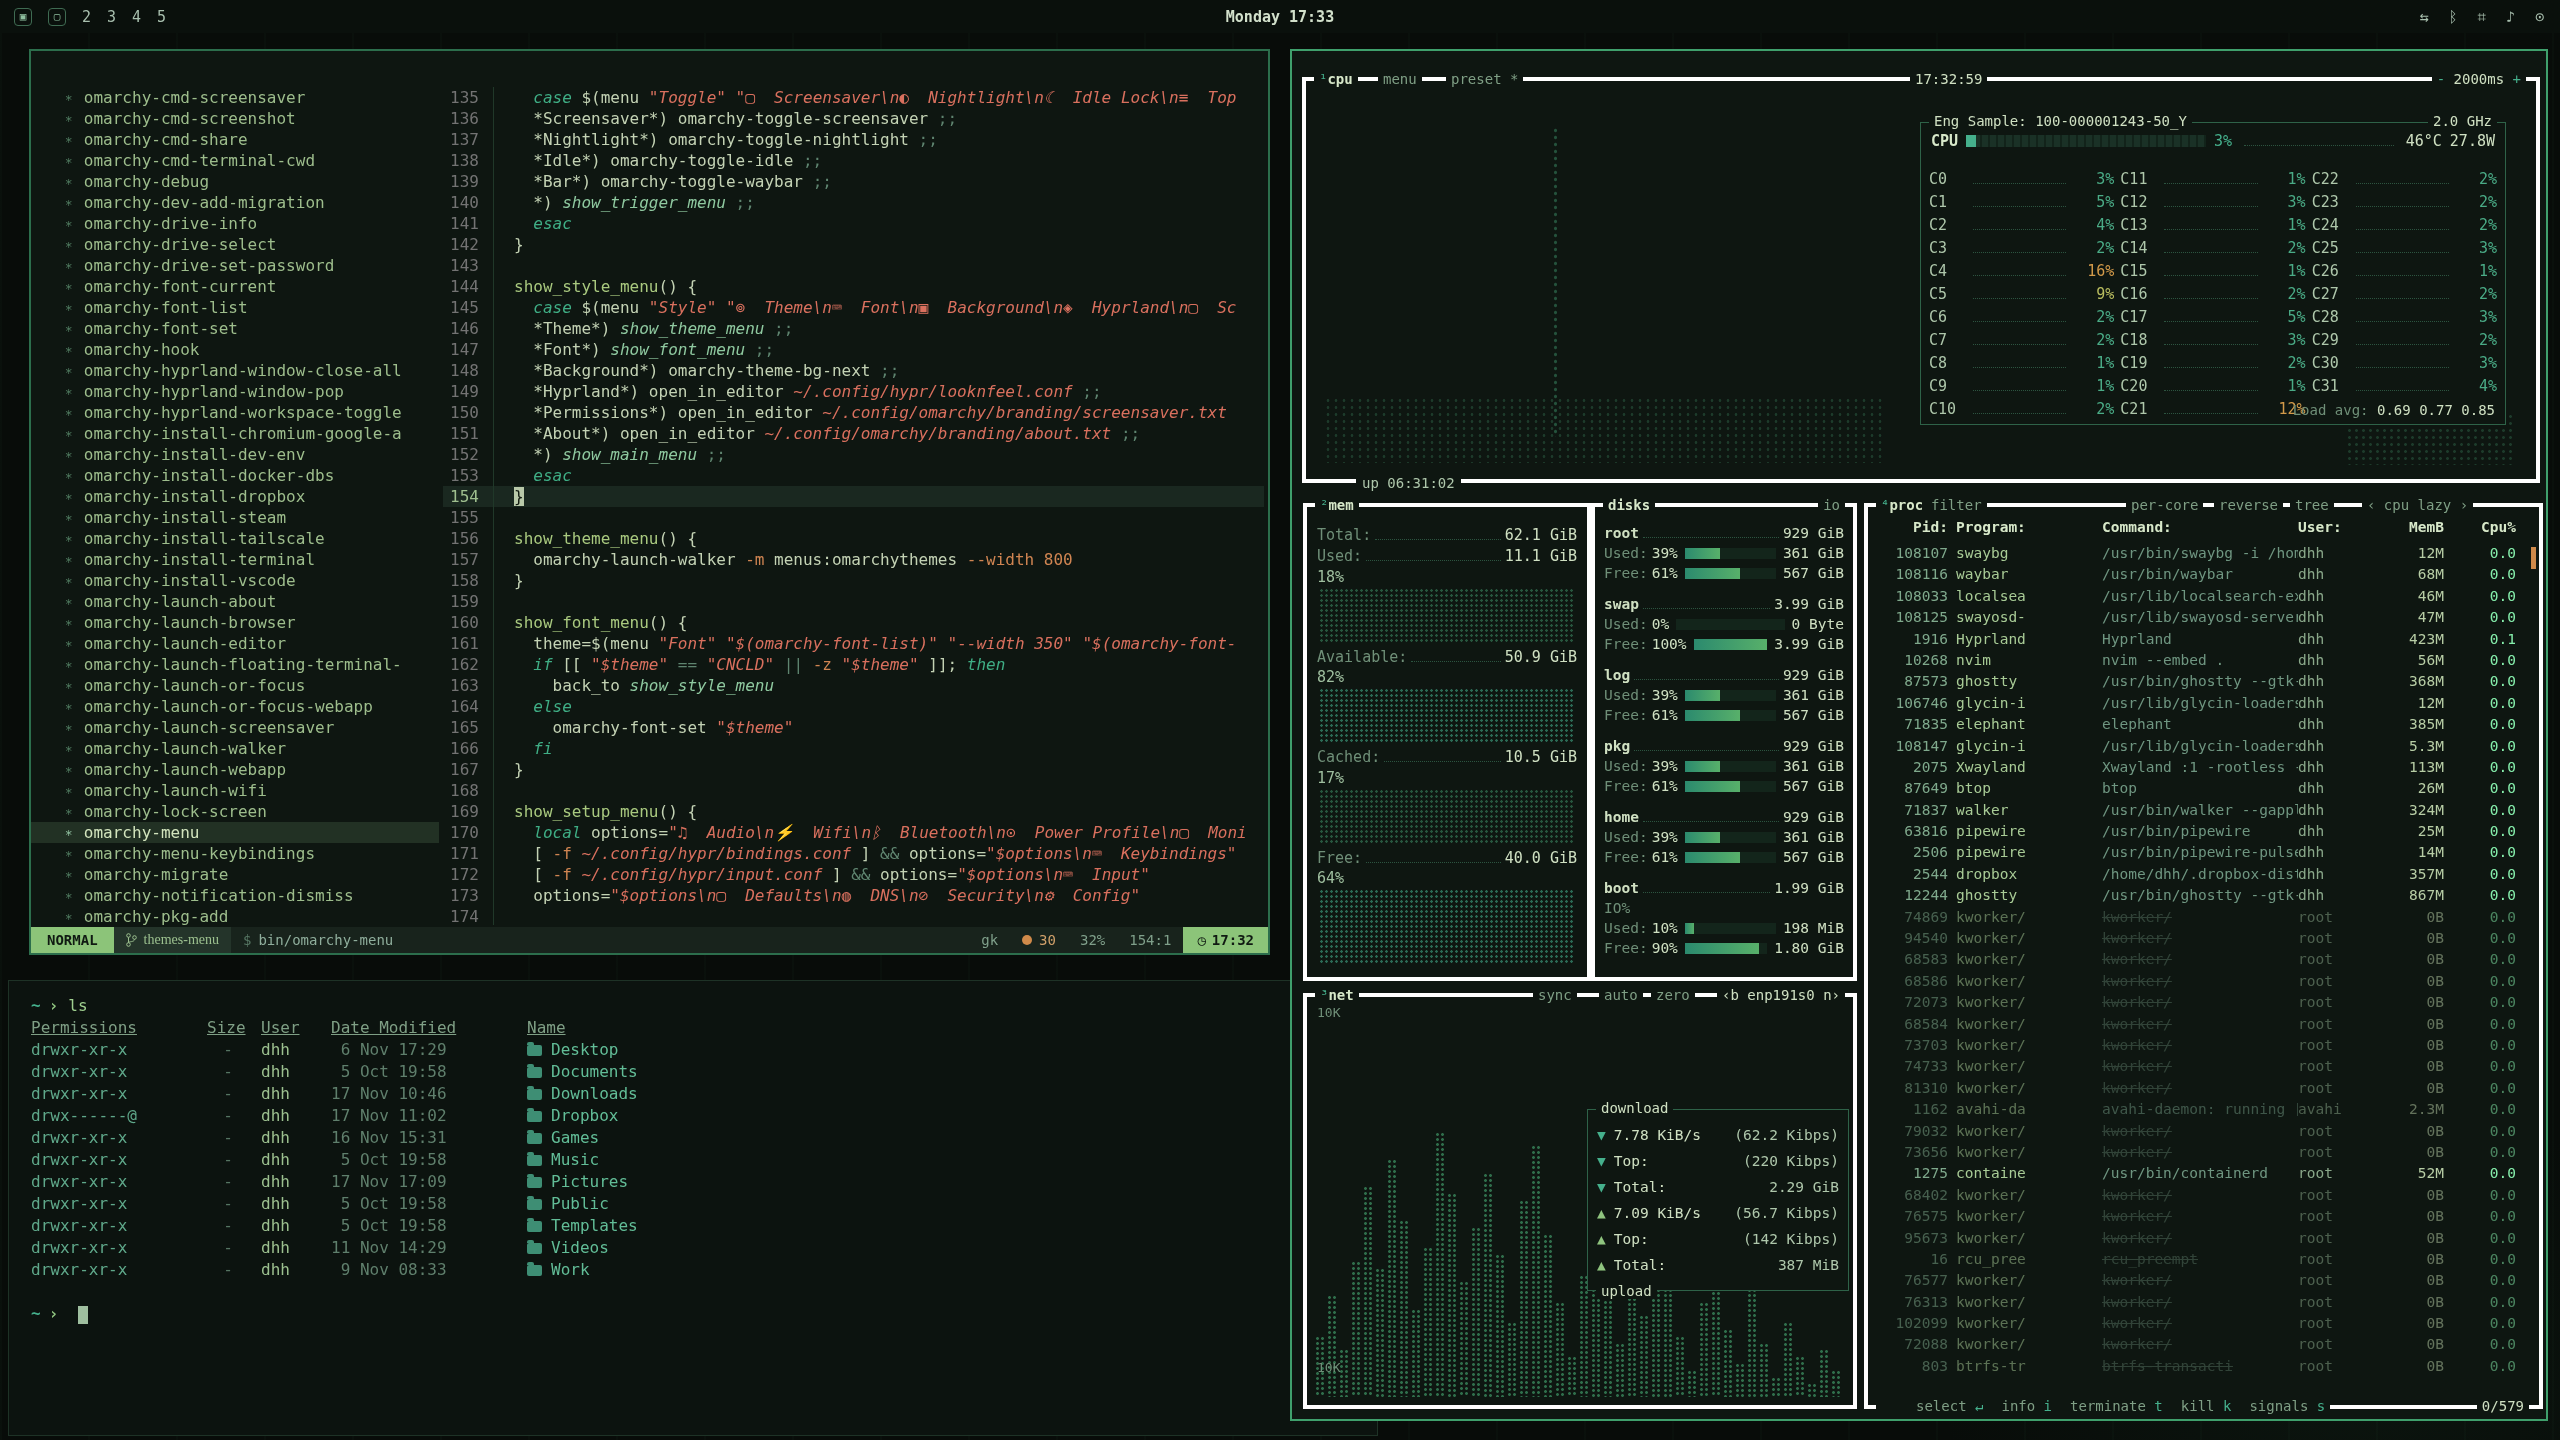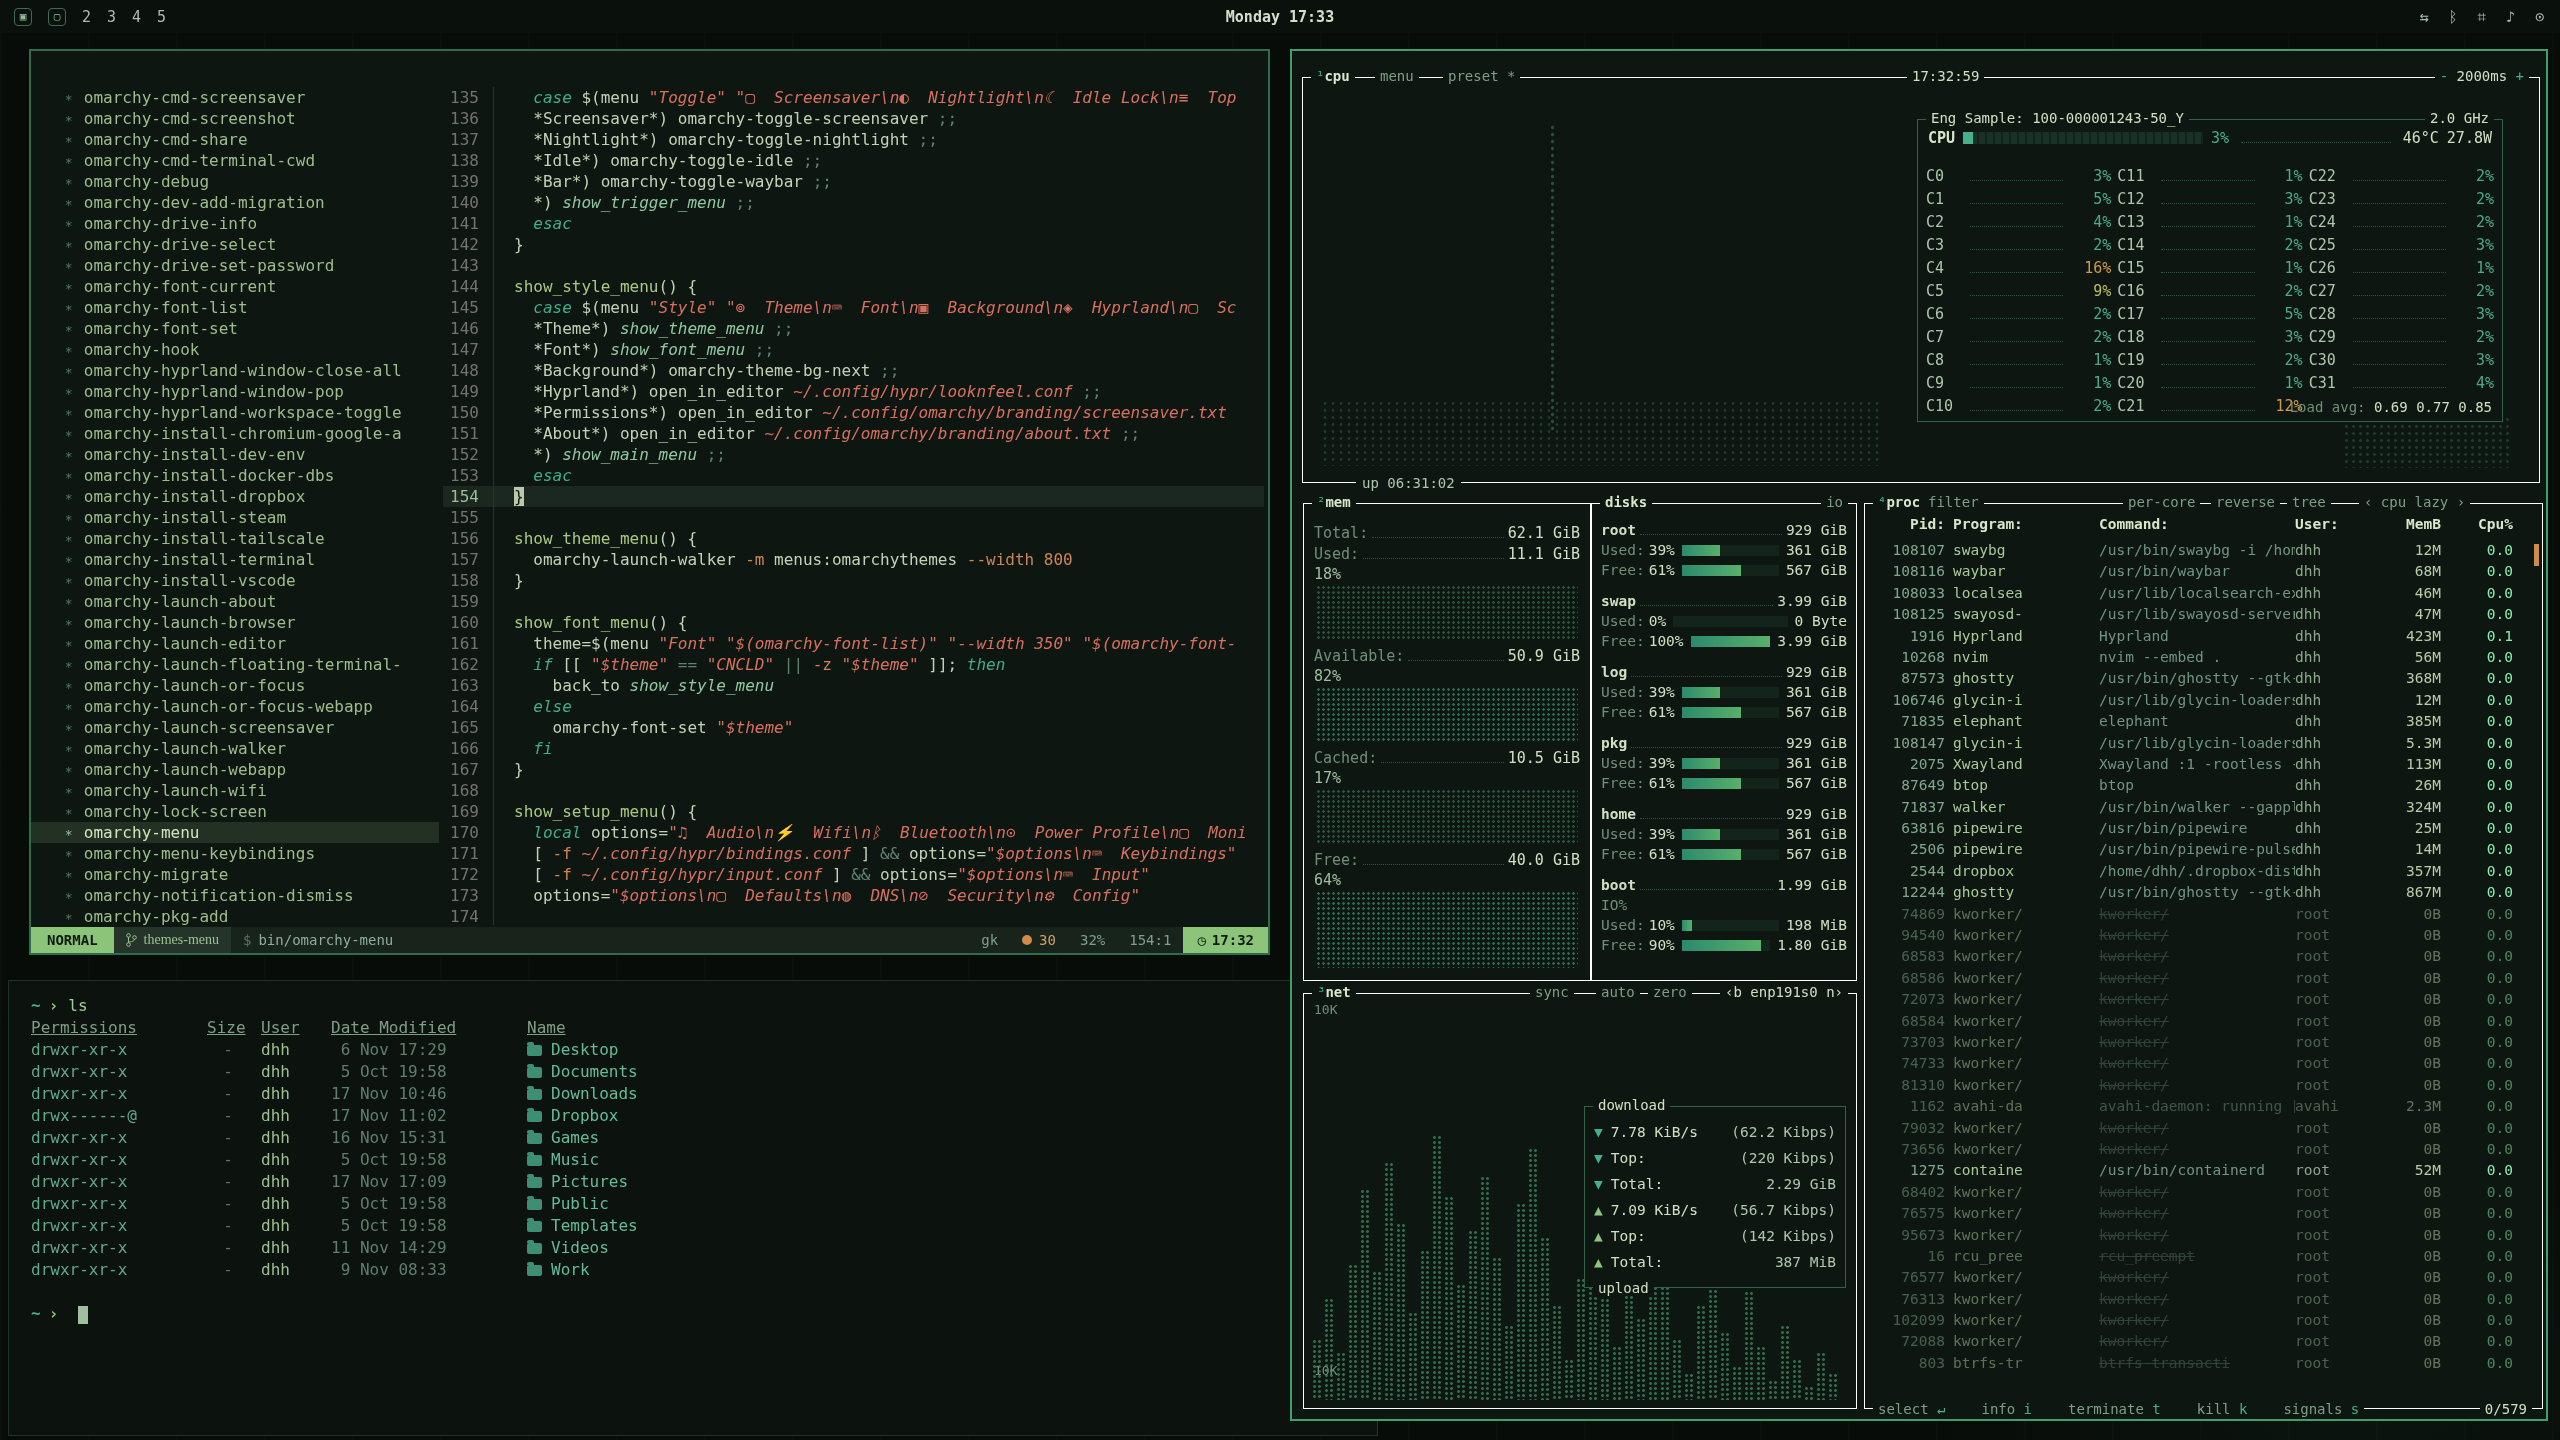--- a/index.html
+++ b/index.html
@@ -92,21 +92,21 @@
   .ls-date{ color:#5f7f6c; }
   .ls-name{ color:#62bd97; display:flex; align-items:center;}
   .fico{ width:15px; height:11px; background:#3e8e74; border-radius:2px;
     display:inline-block; margin-right:9px; position:relative; flex:none;}
   .fico::before{ content:""; position:absolute; top:-3px; left:0; width:7px; height:3px;
     background:#3e8e74; border-radius:2px 2px 0 0;}
   .cursorblk{ display:inline-block; width:10px; height:18px; background:#9fbf9f;
     vertical-align:middle; margin-left:10px;}
 
   
-  .bbox{ position:absolute; border:1px solid #ffffff; font-size:15px; }
+  .bbox{ position:absolute; border:4px solid #ffffff; font-size:15px; }
   .btl{ position:absolute; top:-10px; background:#0e1611; padding:0 5px;
     color:#7f9f85; font-size:14px; white-space:pre; z-index:3;}
   .btl .bnum{ color:#45b08c; }
   .btl .bname{ color:#d7e8c9; font-weight:bold; }
   .btl .bstar{ color:#45b08c; }
   .bbl{ position:absolute; bottom:-9px; background:#0e1611; padding:0 5px;
     color:#7f9f85; font-size:14px; white-space:pre; z-index:3;}
   .lightt{ color:#cfe0c2; }
   .dim{ color:#6f8f78; }
 
@@ -185,21 +185,21 @@
   .prows{ position:absolute; left:0; right:14px; top:36px; bottom:6px; overflow:hidden;}
   .c-pid{ text-align:right; color:#7fa98c;}
   .c-prog{ color:#a8cb96; overflow:hidden;}
   .c-cmd{ color:#6f9681; overflow:hidden;}
   .c-user{ color:#8aa88a; overflow:hidden;}
   .c-mem{ text-align:right; color:#b7cda5;}
   .c-cpu{ text-align:right; color:#86efac;}
   .prdim > span{ opacity:.5; }
   .cmdst{ text-decoration:line-through; color:#54705f;}
   .pthumb{ position:absolute; right:3px; top:40px; width:5px; height:22px; background:#d08a4a;}
-  .pfoot{ display:flex; gap:36px; align-items:center;}
+  .pfoot{ display:flex; gap:18px; align-items:center;margin-left:35px;}
   .pfoot .fk{ color:#45b08c; }
   .pcount{ position:absolute; right:10px; bottom:-9px; background:#0e1611; padding:0 5px;
     color:#cfe0c2; font-size:14px; z-index:3;}
   .title-btn{ cursor:default; }
   .iface{ color:#cfe0c2; }
 </style>
 </head>
 <body>
 
 <div class="topbar">

